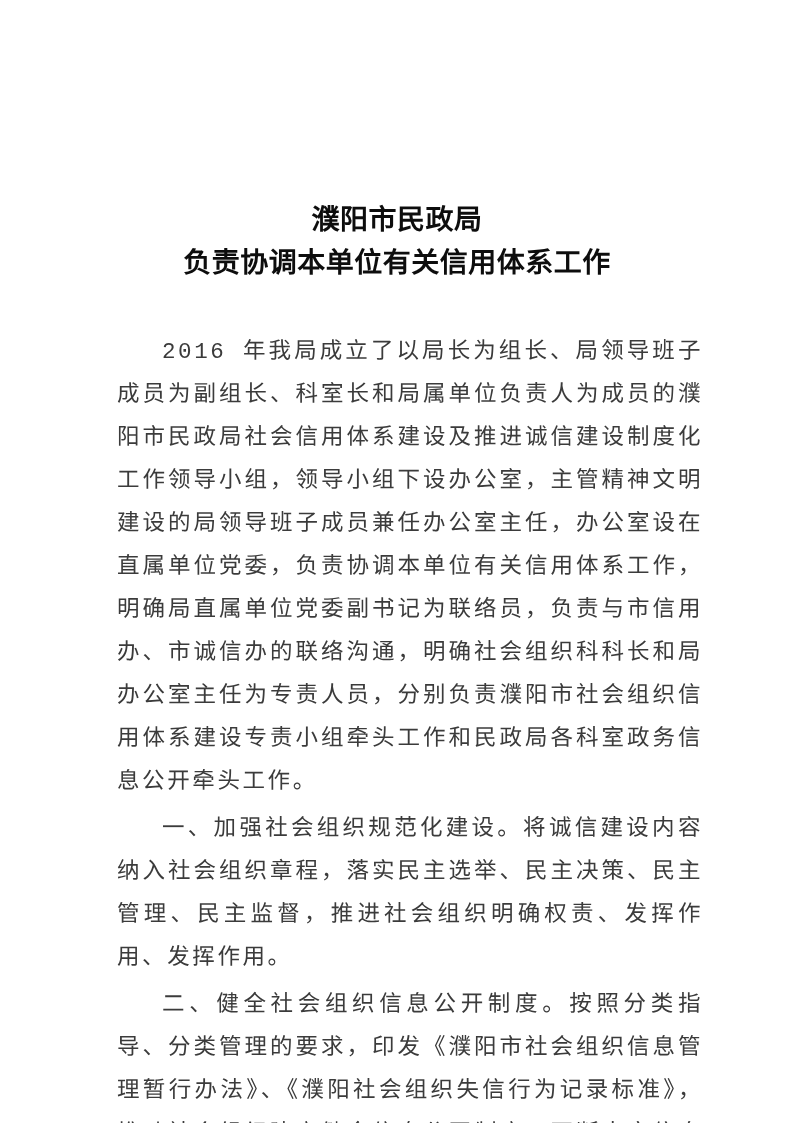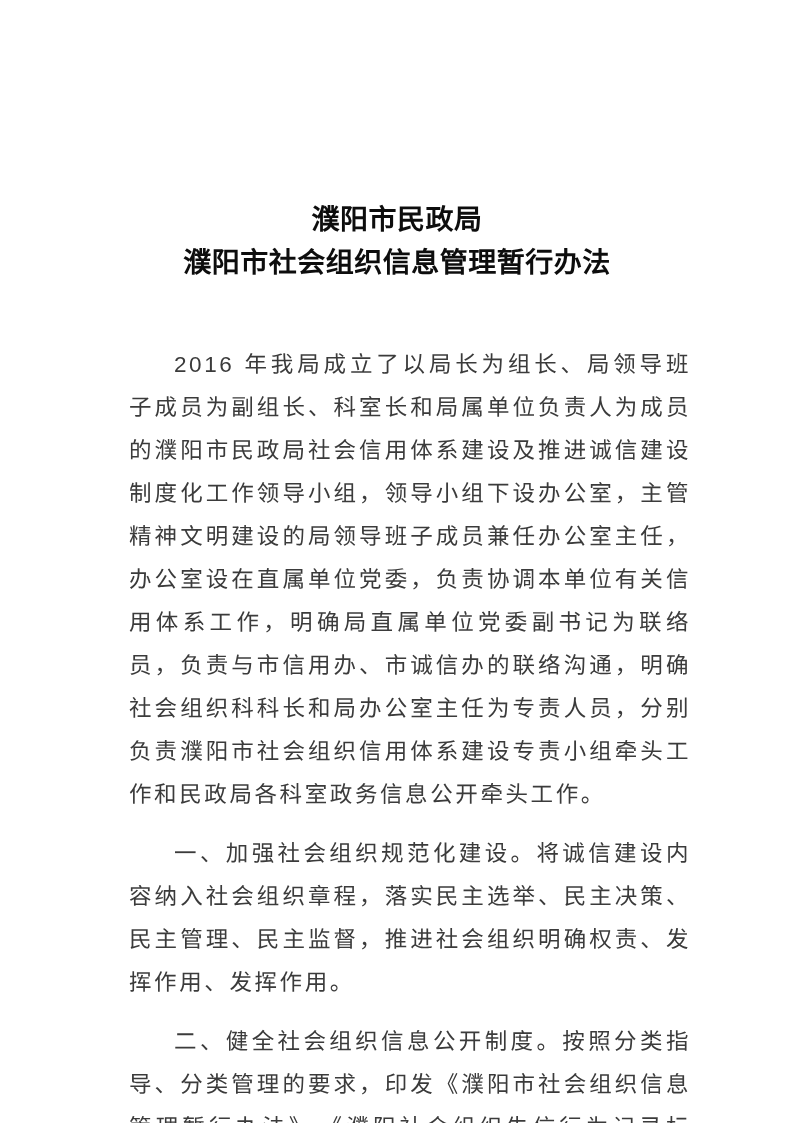--- a/index.html
+++ b/index.html
@@ -39,45 +39,45 @@
 
   
   .body-col {
     position: absolute;
     left: 113px;
     top: 327px;
     width: 594px;
   }
 
   .para {
-    font-family: Liberation Sans, sans-serif;
+    font-family: Liberation Mono, monospace;
     font-size: 22.5px;
     line-height: 43px;
     color: #3b3b3b;
     text-align: justify;
     text-justify: inter-character;
     text-indent: 45px;
-    margin: 16px;
+    margin: 4px;
     letter-spacing: 2.6px;
     word-break: break-all;
     -webkit-font-smoothing: antialiased;
   }
 
   .para + .para {
     margin-top: 0;
   }
 </style>
 </head>
 <body>
 
 <div class="page">
 
   <div class="doc-title">
     <span class="title-line">濮阳市民政局</span>
-    <span class="title-line">濮阳市社会组织信息管理暂行办法</span>
+    <span class="title-line">负责协调本单位有关信用体系工作</span>
   </div>
 
   <div class="body-col">
     <p class="para">2016 年我局成立了以局长为组长、局领导班子成员为副组长、科室长和局属单位负责人为成员的濮阳市民政局社会信用体系建设及推进诚信建设制度化工作领导小组，领导小组下设办公室，主管精神文明建设的局领导班子成员兼任办公室主任，办公室设在直属单位党委，负责协调本单位有关信用体系工作，明确局直属单位党委副书记为联络员，负责与市信用办、市诚信办的联络沟通，明确社会组织科科长和局办公室主任为专责人员，分别负责濮阳市社会组织信用体系建设专责小组牵头工作和民政局各科室政务信息公开牵头工作。</p>
     <p class="para">一、加强社会组织规范化建设。将诚信建设内容纳入社会组织章程，落实民主选举、民主决策、民主管理、民主监督，推进社会组织明确权责、发挥作用、发挥作用。</p>
     <p class="para">二、健全社会组织信息公开制度。按照分类指导、分类管理的要求，印发《濮阳市社会组织信息管理暂行办法》、《濮阳社会组织失信行为记录标准》，推动社会组织建立健全信息公开制度，不断丰富信息公开内容，扩大信息公开范围，创新信息公开方式。</p>
   </div>
 
 </div>
 

